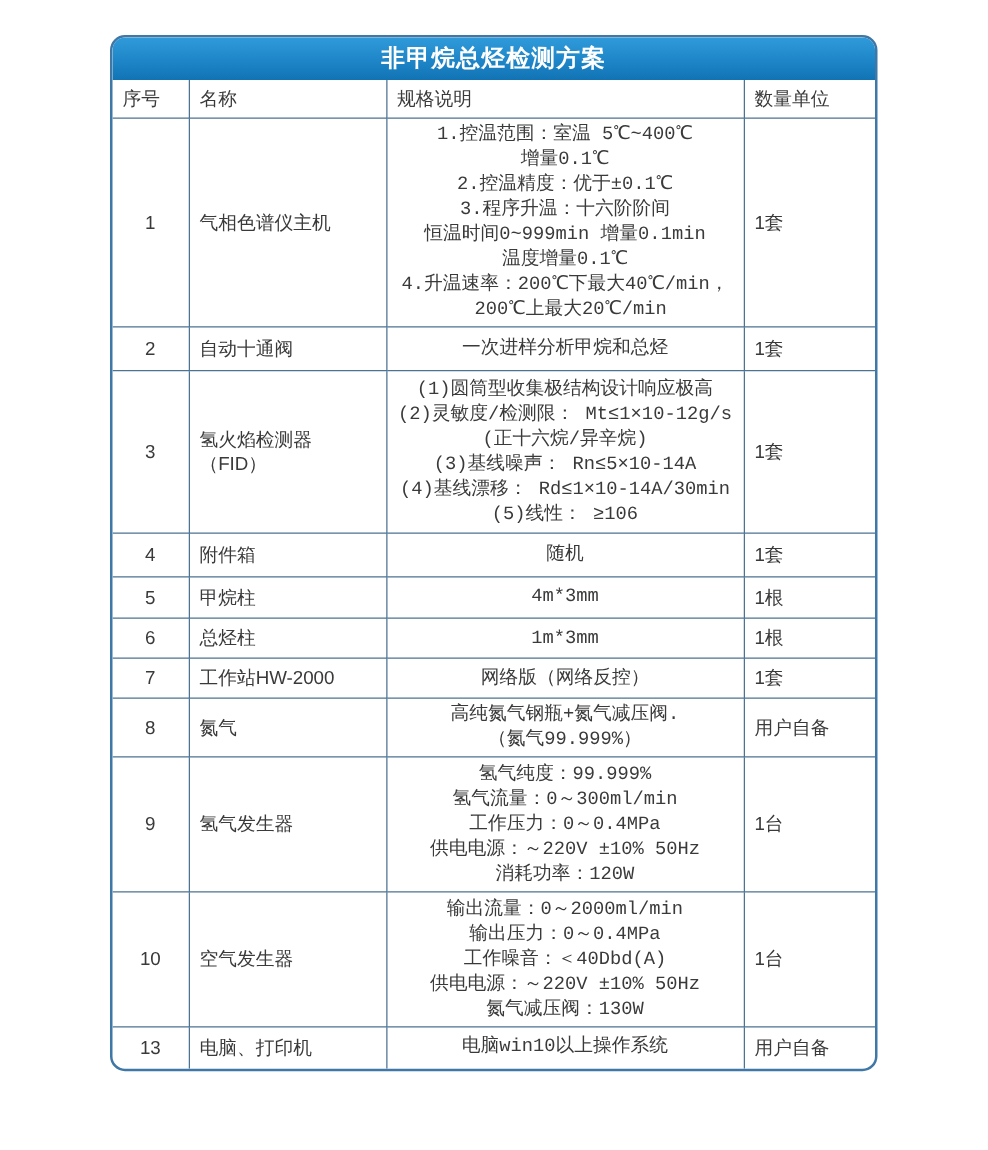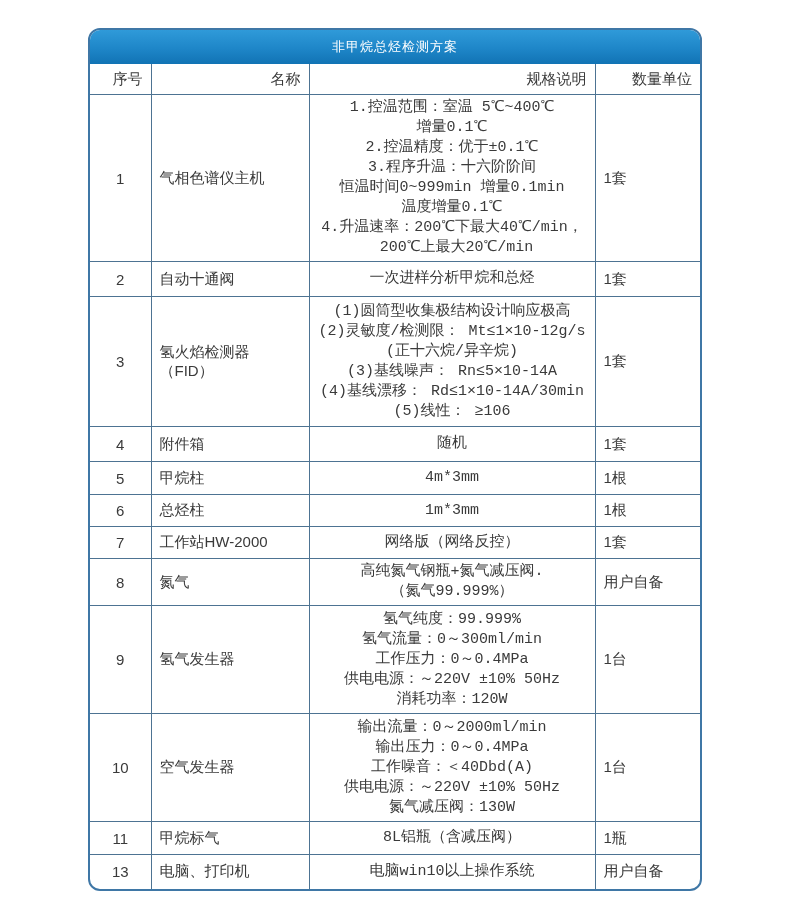--- a/index.html
+++ b/index.html
@@ -18,35 +18,35 @@
     overflow:hidden;
     background:#ffffff;
     box-sizing:content-box;
   }
   .banner{
     height:34px;
     background:linear-gradient(180deg,#2f9ad9 0%,#1e86c8 55%,#1173b4 100%);
     display:flex;align-items:center;justify-content:center;
   }
   .banner .title{
-    color:#ffffff;font-size:13px;font-weight:normal;letter-spacing:1px;
+    color:#ffffff;font-size:19px;font-weight:bold;letter-spacing:1px;
   }
   table.spec{
     width:610px;
     border-collapse:collapse;
     table-layout:fixed;
   }
   table.spec th, table.spec td{
     border:1px solid #4d7392;
     font-size:15px;
     vertical-align:middle;
     padding:3px 8px;
     overflow:hidden;
   }
-  table.spec th{border-top:0;font-weight:400;text-align:right;height:24px;margin-top:36px;}
+  table.spec th{border-top:0;font-weight:400;text-align:left;height:24px;margin-top:36px;}
   table.spec tr > *:first-child{border-left:0;}
   table.spec tr > *:last-child{border-right:0;}
   table.spec tbody tr:last-child > *{border-bottom:0;}
   th.c-no, td.c-no{text-align:center;padding-left:2px;padding-right:2px;}
   td.c-name, th.c-name{padding-left:13px;}
   td.c-spec, th.c-spec{padding-left:8px;font-family:Liberation Mono, monospace;}
   td.c-qty, th.c-qty{padding-left:8px;}
   td.c-spec div{line-height:20px;white-space:pre-wrap;text-align:center;}
   
   tbody tr:nth-child(1){height:165px;}
@@ -182,28 +182,20 @@
           <td class="c-spec">
               <div>输出流量：0～2000ml/min</div>
               <div>输出压力：0～0.4MPa</div>
               <div>工作噪音：＜40Dbd(A)</div>
               <div>供电电源：～220V ±10% 50Hz</div>
               <div>氮气减压阀：130W</div>
             </td>
           <td class="c-qty">1台</td>
         </tr>
         <tr>
-          <td class="c-no">11</td>
-          <td class="c-name">甲烷标气</td>
-          <td class="c-spec">
-              <div>8L铝瓶（含减压阀）</div>
-            </td>
-          <td class="c-qty">1瓶</td>
-        </tr>
-        <tr>
           <td class="c-no">13</td>
           <td class="c-name">电脑、打印机</td>
           <td class="c-spec">
               <div>电脑win10以上操作系统</div>
             </td>
           <td class="c-qty">用户自备</td>
         </tr>
       </tbody>
     </table>
   </div>

